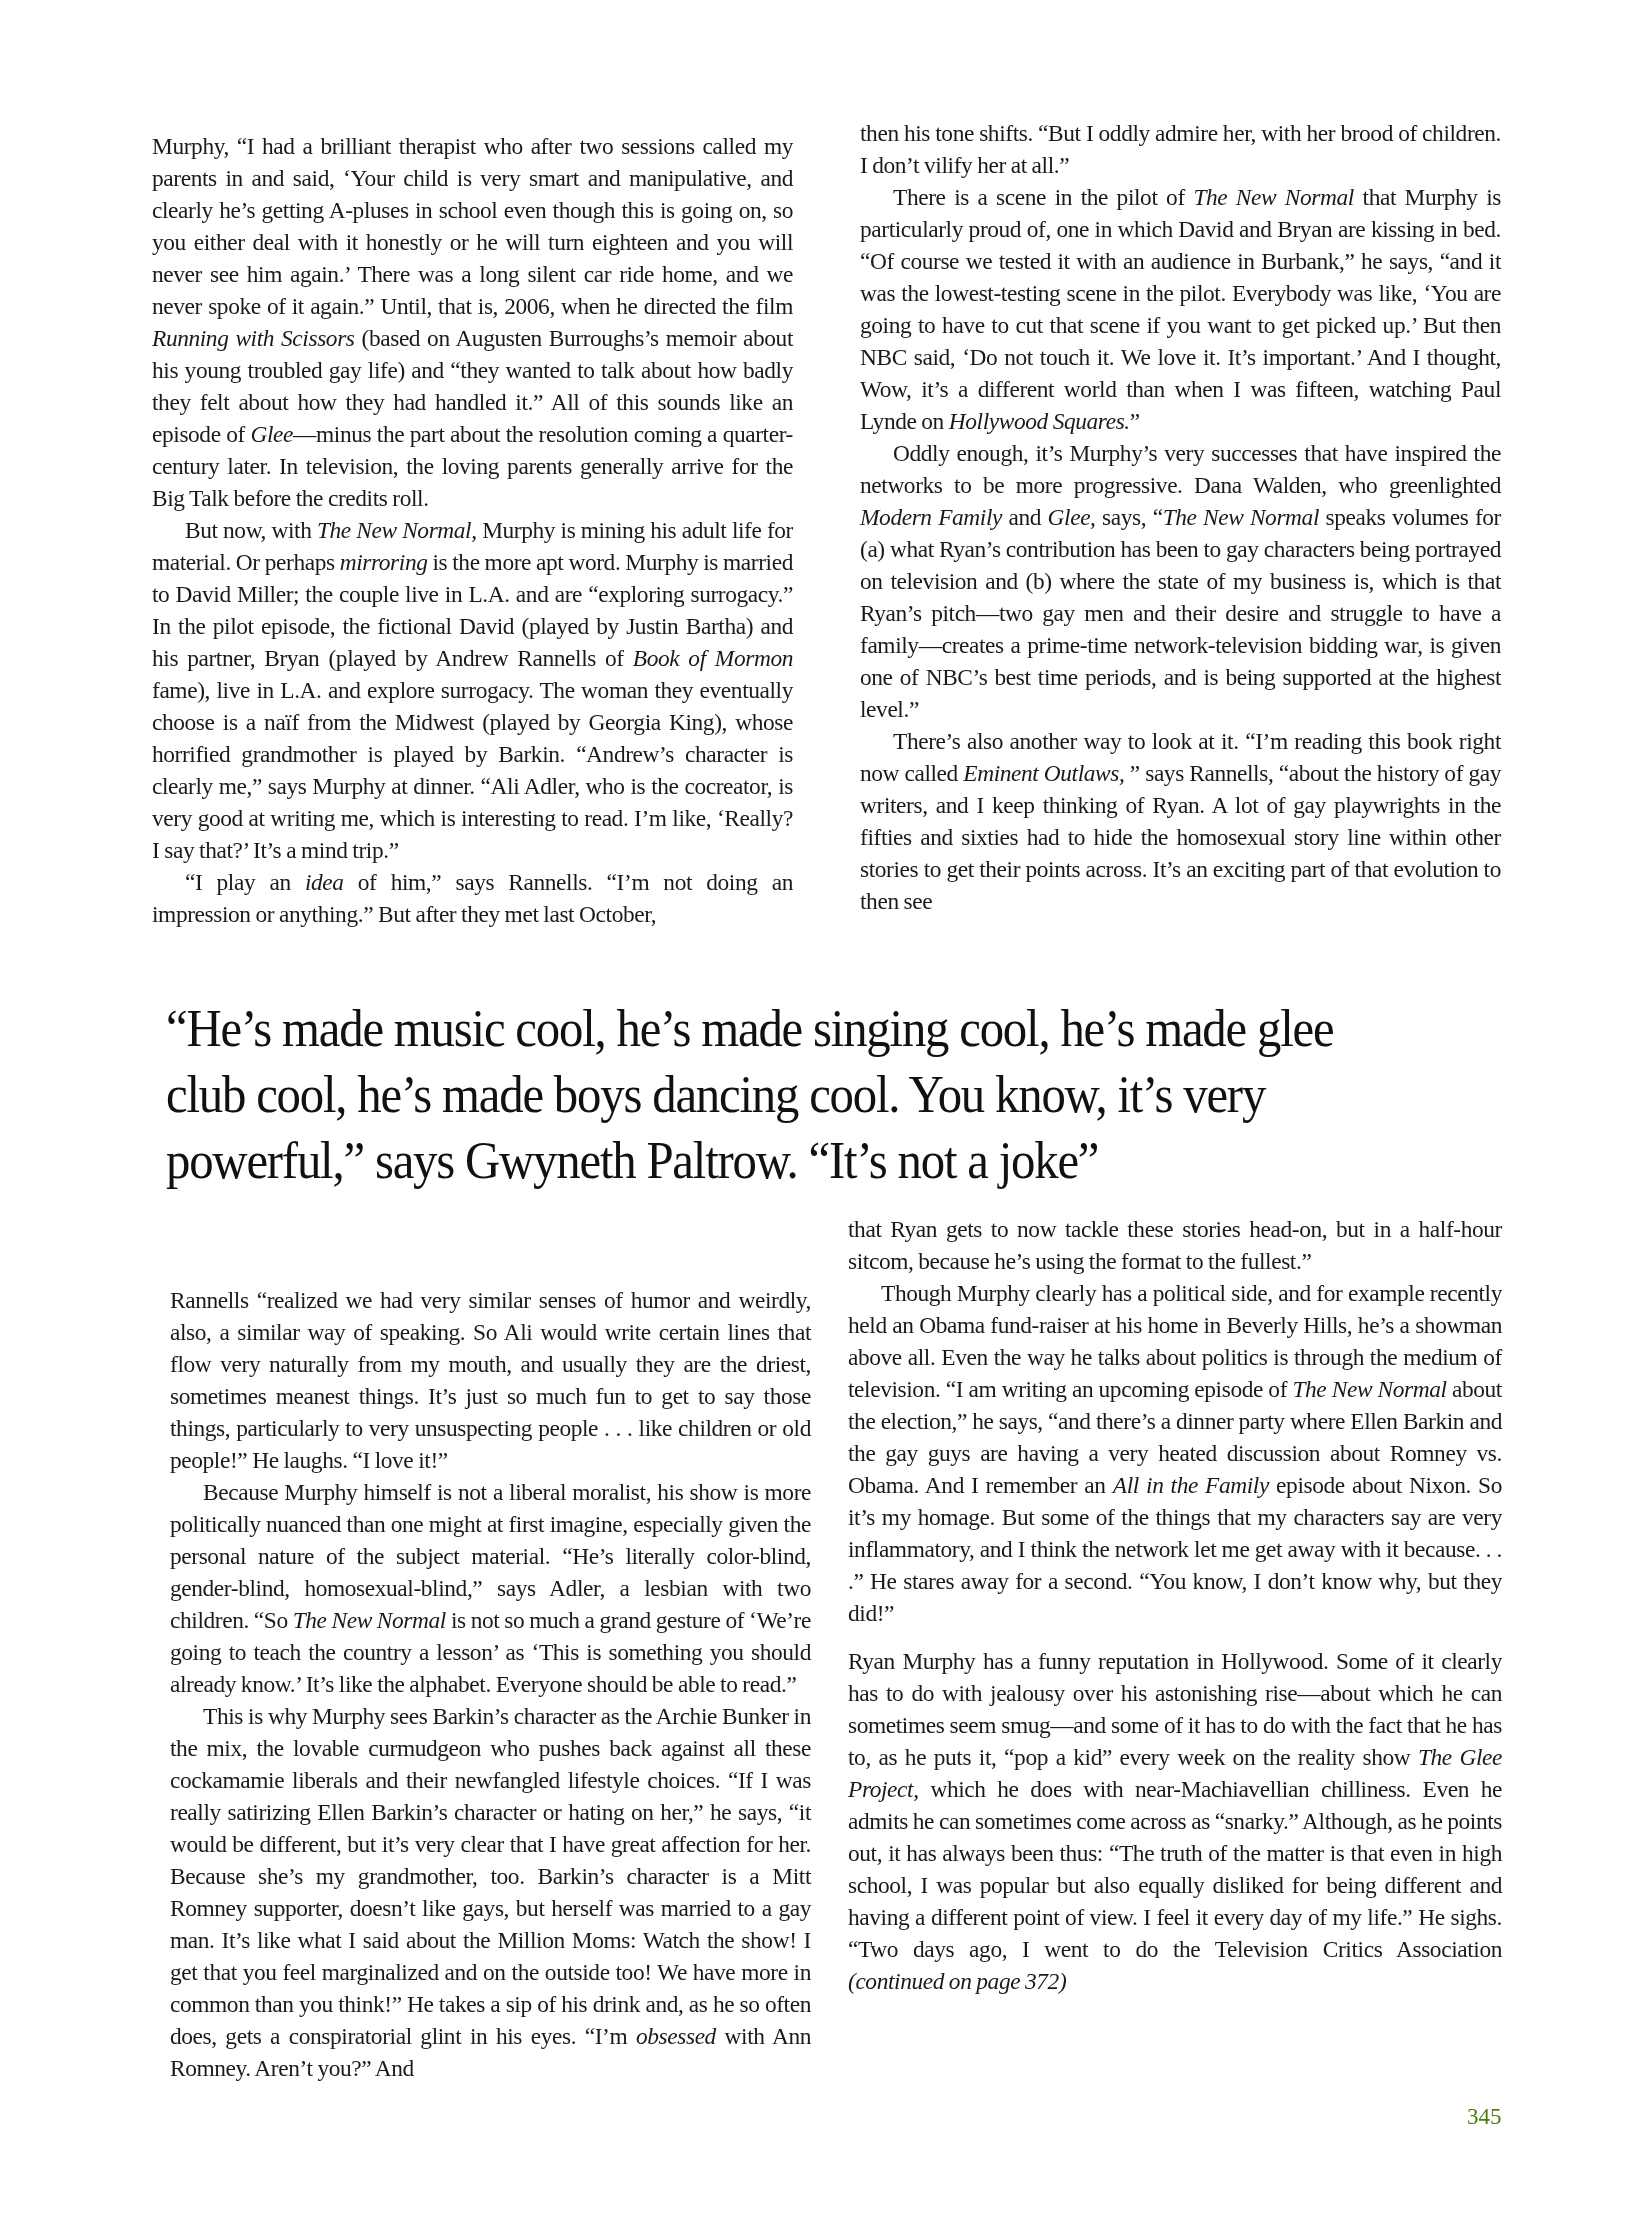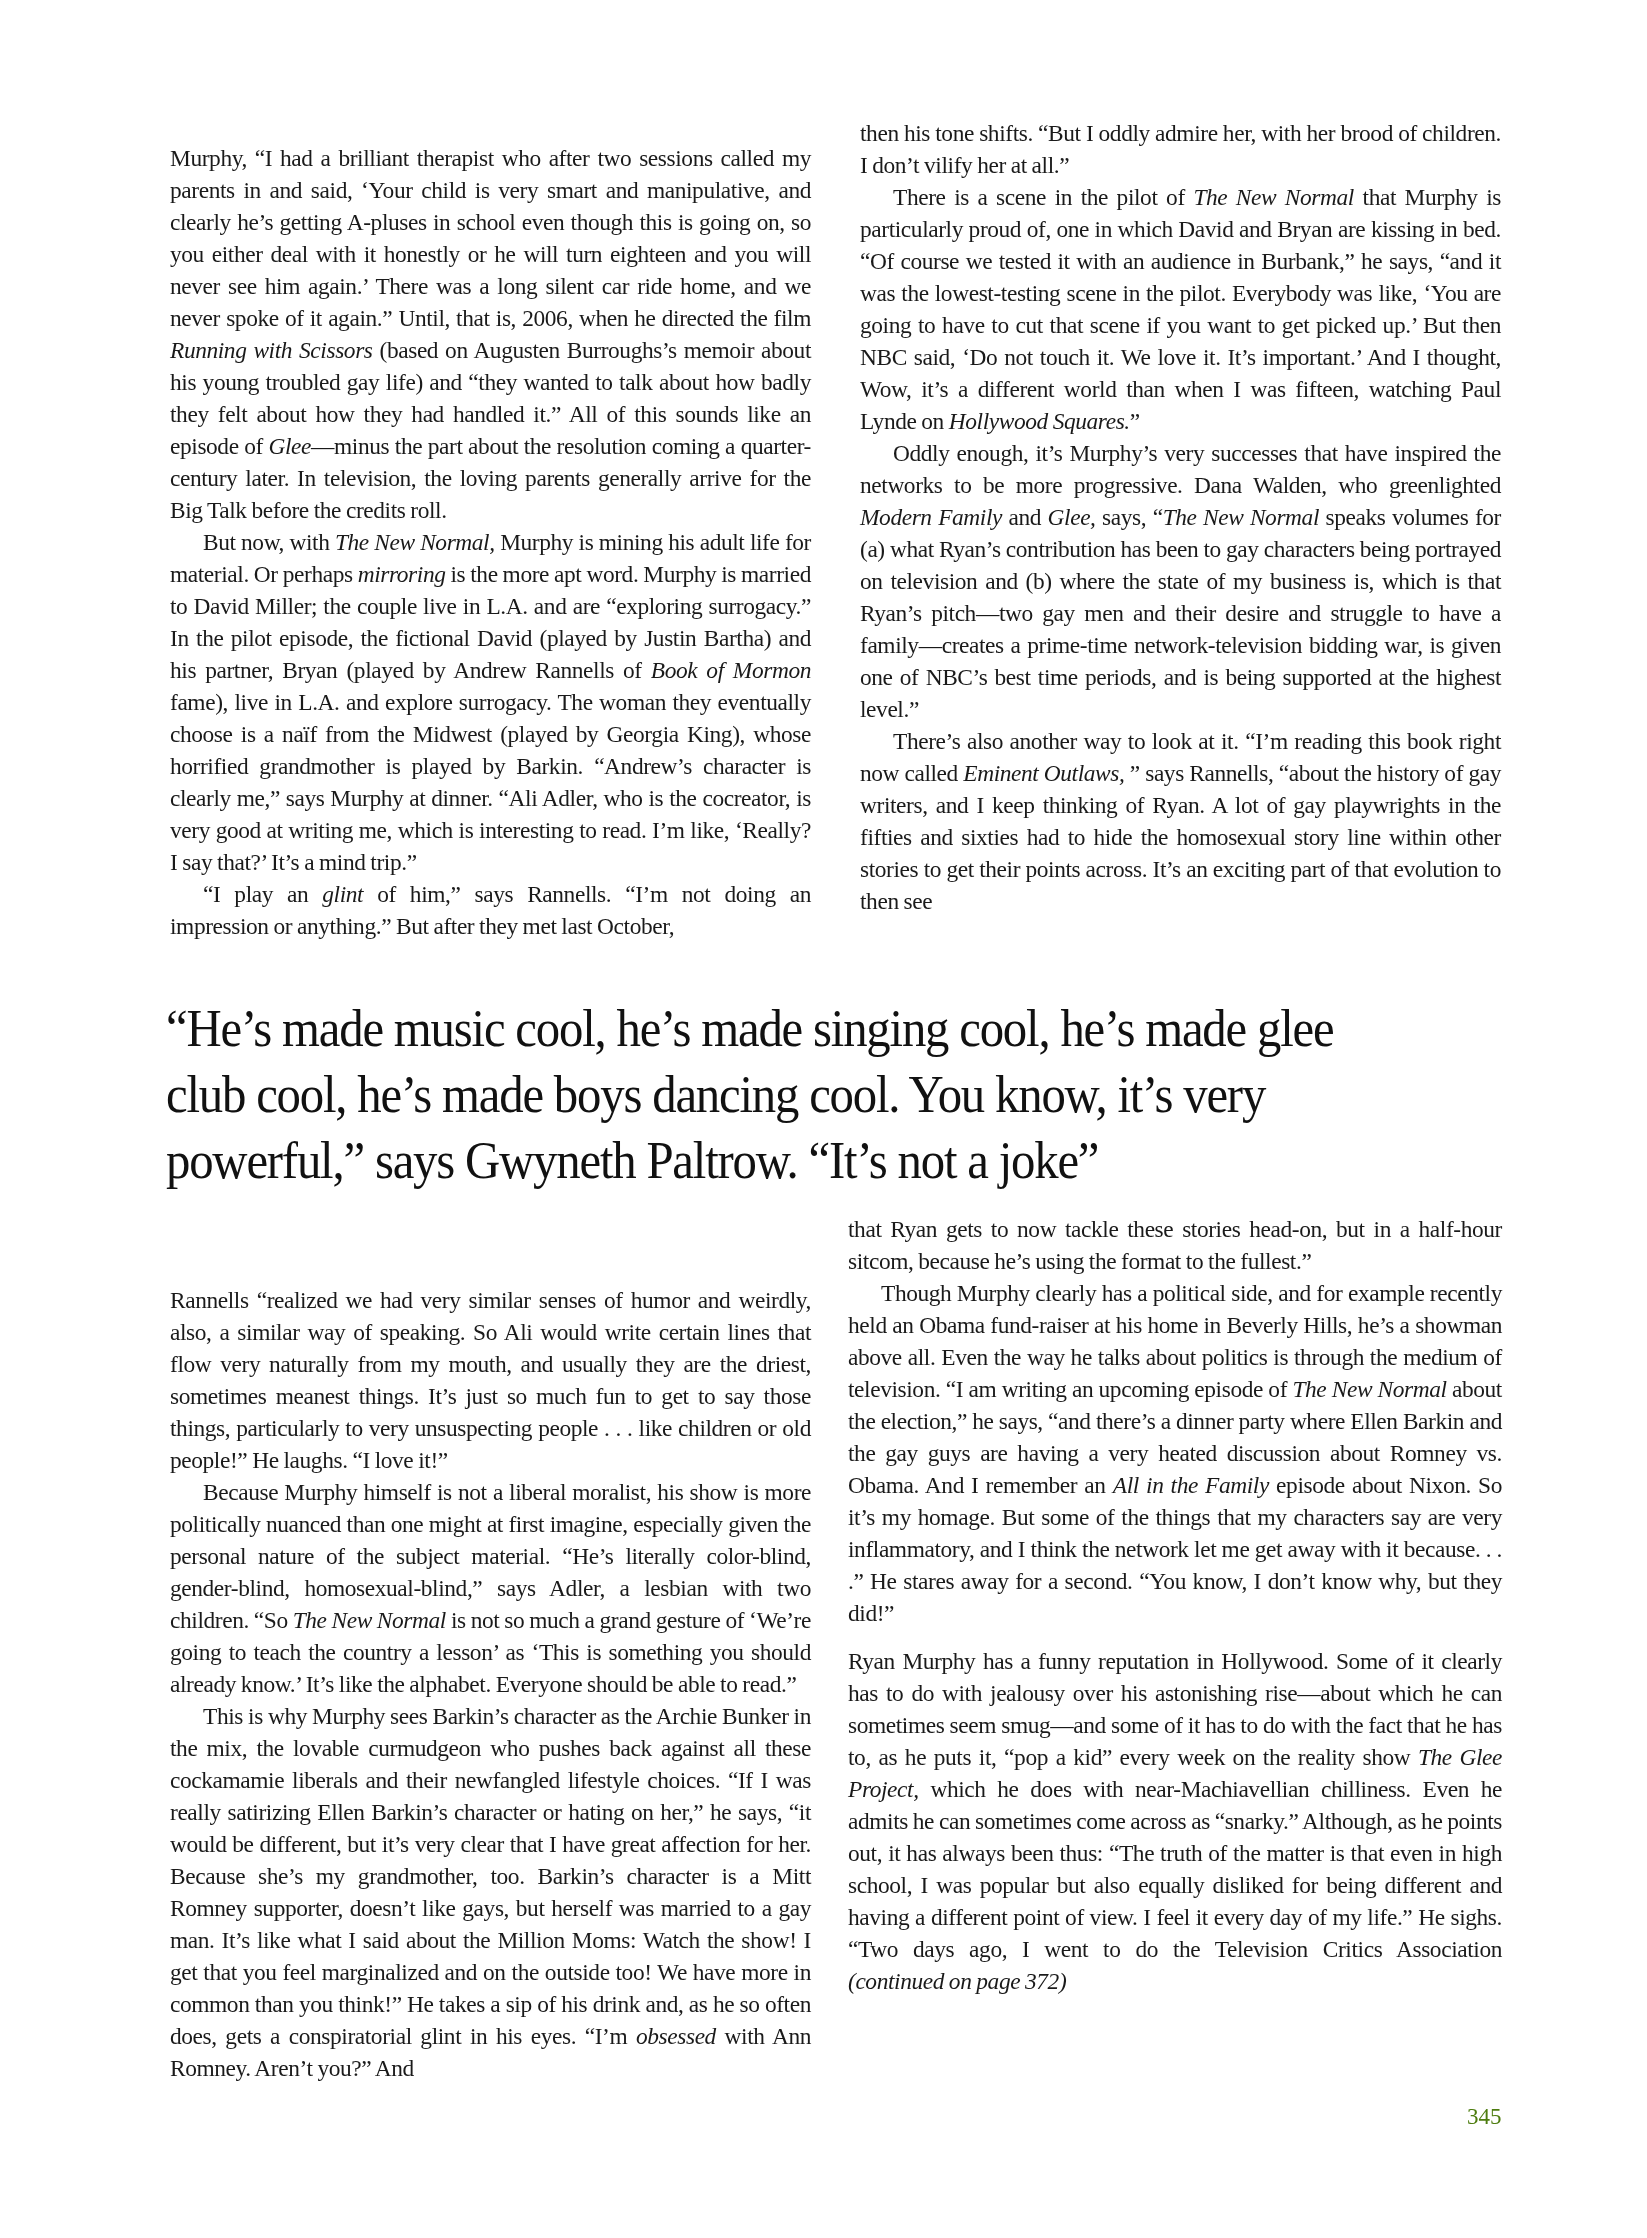--- a/index.html
+++ b/index.html
@@ -10,21 +10,21 @@
     font-size: 23.4px;
     line-height: 32px;
     text-align: justify;
     letter-spacing: -0.4px;
     word-spacing: -0.6px;
   }
   .col p { margin: 0; text-indent: 0; }
   .col p.ind { text-indent: 33px; }
   .col p.gap { margin-top: 16px; }
   .col i { font-style: italic; }
-  #col-tl { left: 170px; top: 130px; width: 641px; margin-top: 12px; }
+  #col-tl { left: 152px; top: 130px; width: 641px; }
   #col-tr { left: 860px; top: 117px; width: 641px; }
   #col-bl { left: 170px; top: 1284px; width: 641px; }
   #col-br { left: 848px; top: 1213px; width: 654px; }
   .pull {
     position: absolute; left: 166px; top: 995px; width: 1356px;
     font-family: "Liberation Serif", "DejaVu Serif", serif;
     font-size: 53px; line-height: 66px; letter-spacing: -1.3px;
     transform: scaleX(0.92); transform-origin: left top;
     color: #111;
   }
@@ -34,21 +34,21 @@
     font-family: "Liberation Serif", "DejaVu Serif", serif;
     font-size: 23px; color: #4d7c0f;
   }
 </style>
 </head>
 <body>
 
 <div id="col-tl" class="col">
     <p><span>Murphy, “I had a brilliant therapist who after two sessions called my parents in and said, ‘Your child is very smart and manipulative, and clearly he’s getting A-pluses in school even though this is going on, so you either deal with it honestly or he will turn eighteen and you will never see him again.’ There was a long silent car ride home, and we never spoke of it again.” Until, that is, 2006, when he directed the film </span><i>Running with Scissors</i><span> (based on Augusten Burroughs’s memoir about his young troubled gay life) and “they wanted to talk about how badly they felt about how they had handled it.” All of this sounds like an episode of </span><i>Glee</i><span>—minus the part about the resolution coming a quarter-century later. In television, the loving parents generally arrive for the Big Talk before the credits roll.</span></p>
     <p class="ind"><span>But now, with </span><i>The New Normal,</i><span> Murphy is mining his adult life for material. Or perhaps </span><i>mirroring</i><span> is the more apt word. Murphy is married to David Miller; the couple live in L.A. and are “exploring surrogacy.” In the pilot episode, the fictional David (played by Justin Bartha) and his partner, Bryan (played by Andrew Rannells of </span><i>Book of Mormon</i><span> fame), live in L.A. and explore surrogacy. The woman they eventually choose is a naïf from the Midwest (played by Georgia King), whose horrified grandmother is played by Barkin. “Andrew’s character is clearly me,” says Murphy at dinner. “Ali Adler, who is the cocreator, is very good at writing me, which is interesting to read. I’m like, ‘Really? I say that?’ It’s a mind trip.”</span></p>
-    <p class="ind"><span>“I play an </span><i>glint</i><span> of him,” says Rannells. “I’m not doing an impression or anything.” But after they met last October,</span></p>
+    <p class="ind"><span>“I play an </span><i>idea</i><span> of him,” says Rannells. “I’m not doing an impression or anything.” But after they met last October,</span></p>
   </div>
 <div id="col-tr" class="col">
     <p><span>then his tone shifts. “But I oddly admire her, with her brood of children. I don’t vilify her at all.”</span></p>
     <p class="ind"><span>There is a scene in the pilot of </span><i>The New Normal</i><span> that Murphy is particularly proud of, one in which David and Bryan are kissing in bed. “Of course we tested it with an audience in Burbank,” he says, “and it was the lowest-testing scene in the pilot. Everybody was like, ‘You are going to have to cut that scene if you want to get picked up.’ But then NBC said, ‘Do not touch it. We love it. It’s important.’ And I thought, Wow, it’s a different world than when I was fifteen, watching Paul Lynde on </span><i>Hollywood Squares.</i><span>”</span></p>
     <p class="ind"><span>Oddly enough, it’s Murphy’s very successes that have inspired the networks to be more progressive. Dana Walden, who greenlighted </span><i>Modern Family</i><span> and </span><i>Glee,</i><span> says, “</span><i>The New Normal</i><span> speaks volumes for (a) what Ryan’s contribution has been to gay characters being portrayed on television and (b) where the state of my business is, which is that Ryan’s pitch—two gay men and their desire and struggle to have a family—creates a prime-time network-television bidding war, is given one of NBC’s best time periods, and is being supported at the highest level.”</span></p>
     <p class="ind"><span>There’s also another way to look at it. “I’m reading this book right now called </span><i>Eminent Outlaws,</i><span> ” says Rannells, “about the history of gay writers, and I keep thinking of Ryan. A lot of gay playwrights in the fifties and sixties had to hide the homosexual story line within other stories to get their points across. It’s an exciting part of that evolution to then see</span></p>
   </div>
 
 <div class="pull">“He’s made music cool, he’s made singing cool, he’s made glee club cool, he’s made boys dancing cool. You know, it’s very powerful,” says Gwyneth Paltrow. “It’s not a joke”</div>
 

